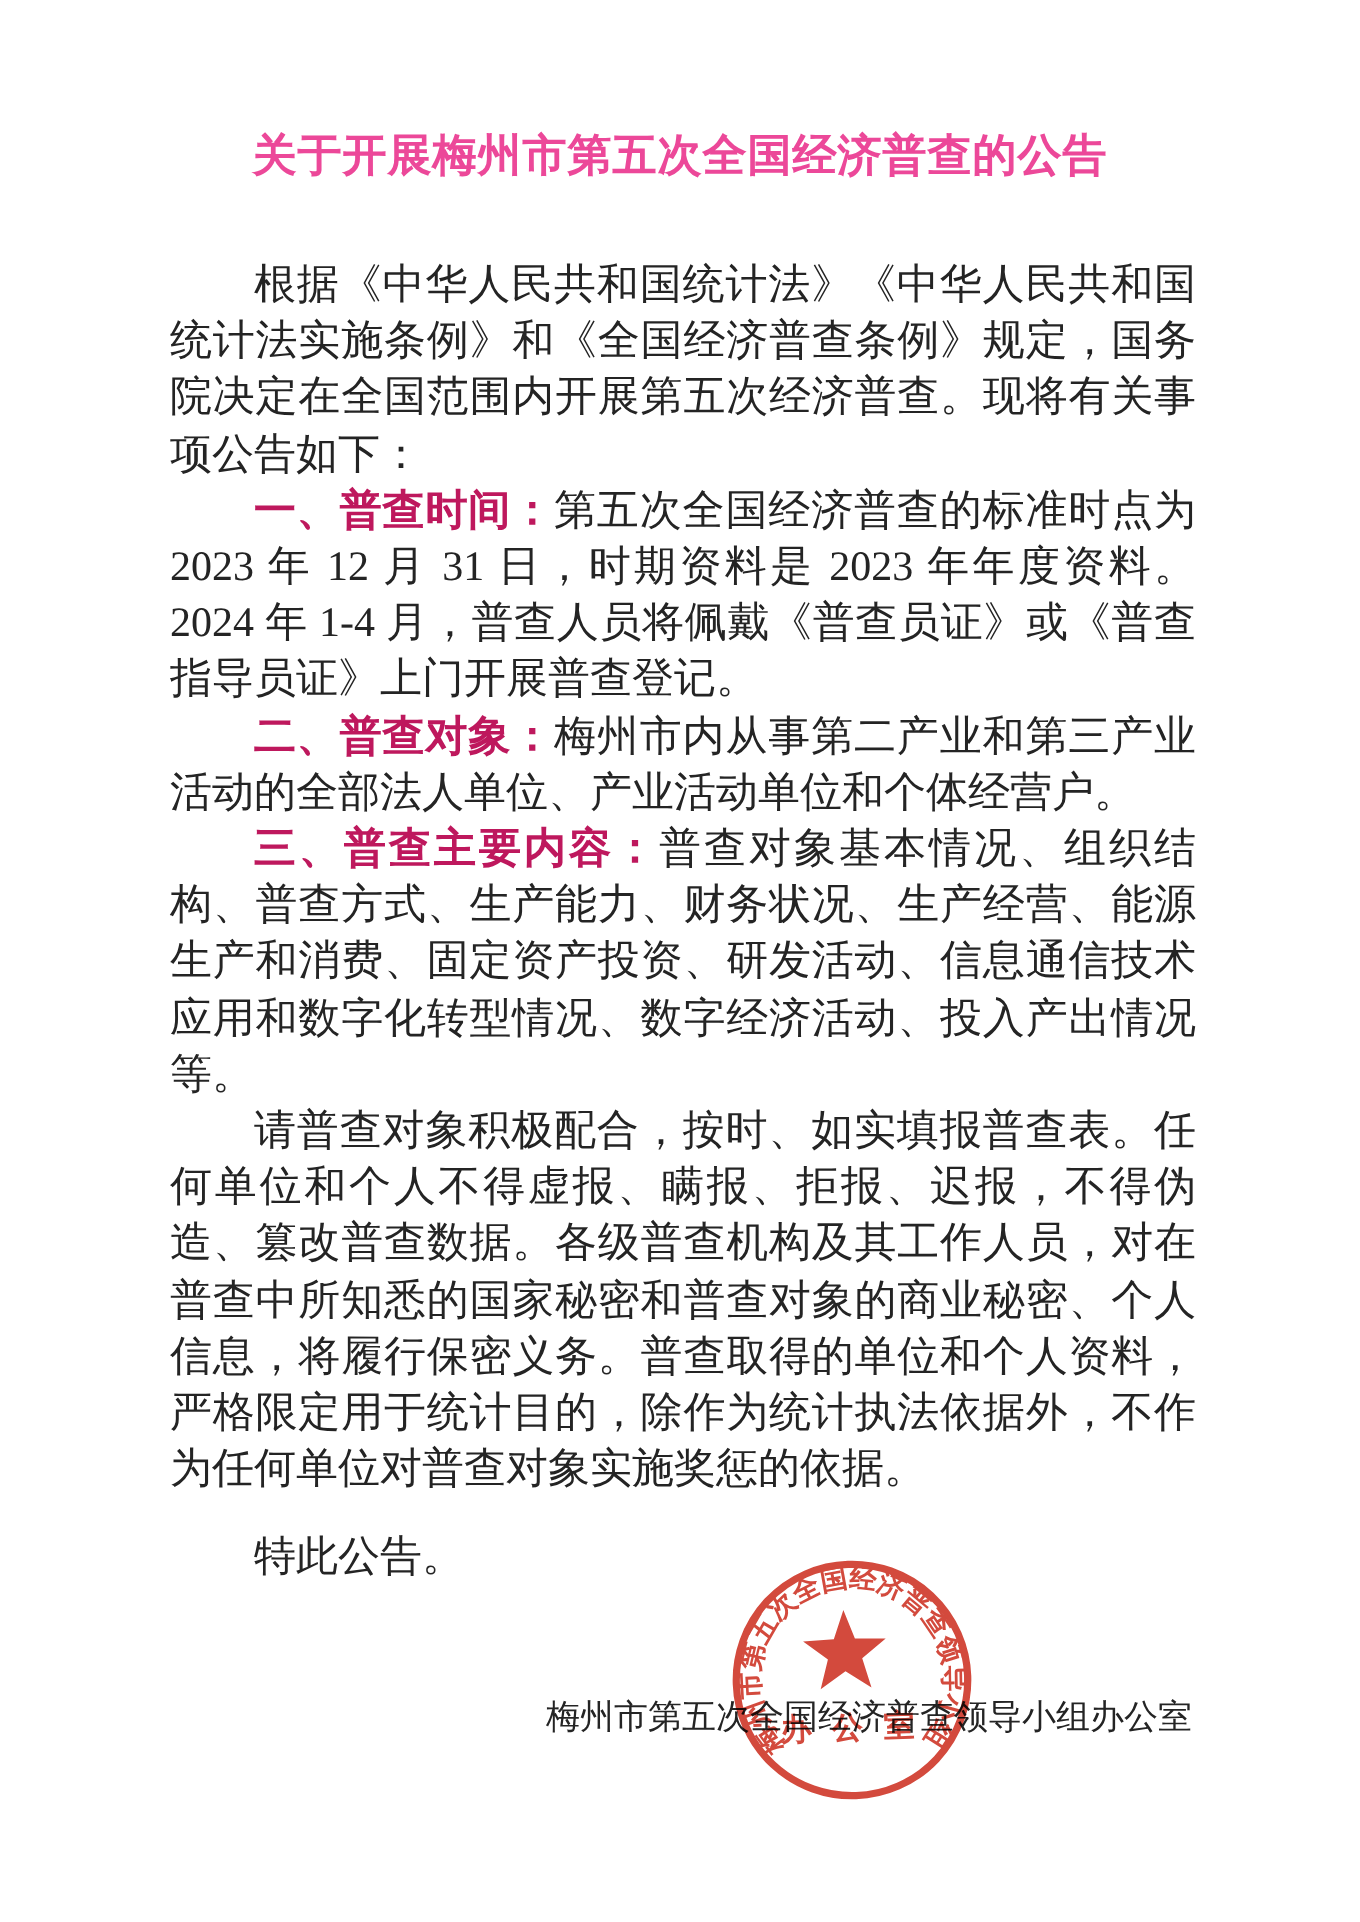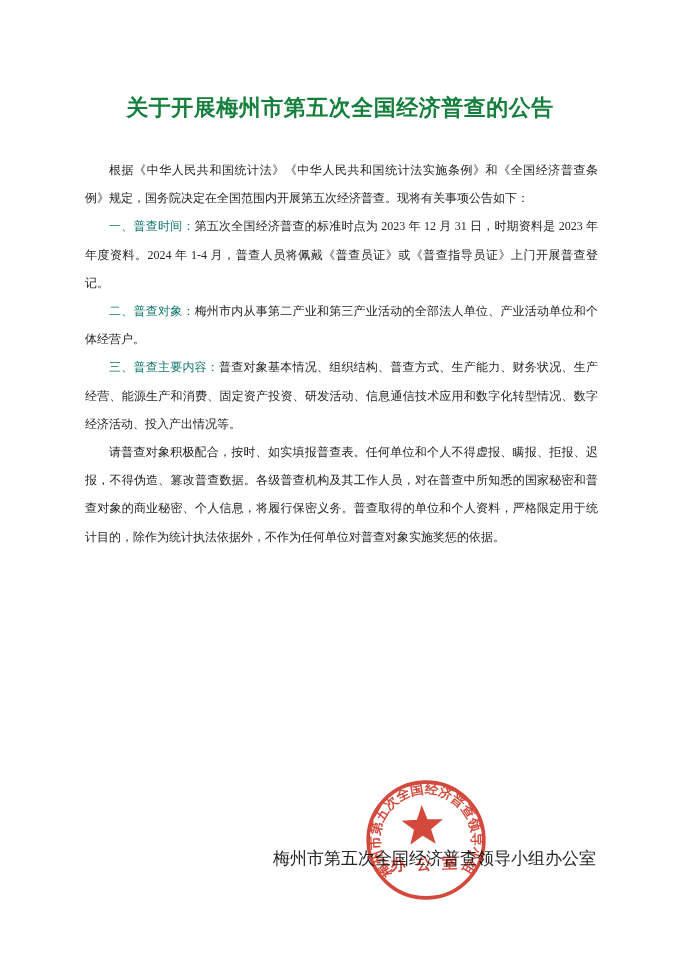--- a/index.html
+++ b/index.html
@@ -8,44 +8,43 @@
     position: relative;
     width: 680px;
     height: 961px;
     margin: 0 auto;
     background: #ffffff;
     color: #1f1f1f;
     font-family: "Liberation Serif", serif;
     overflow: hidden;
   }
   .doc-title {
-    padding-top: 93px;
+    padding-top: 63px;
     text-align: center;
     font-size: 22px;
     font-weight: 700;
     line-height: 30px;
     letter-spacing: 0.5px;
-    color: #15803d;
+    color: #ec4899;
   }
   .doc-body {
     position: absolute;
     left: 85px;
     top: 128px;
     width: 513px;
-    font-size: 12px;
+    font-size: 21px;
     line-height: 28.2px;
     text-align: justify;
     text-justify: inter-character;
     color: #242424;
-    margin-top: 28px;
   }
   .para { text-indent: 2em; }
   .para b {
-    font-weight: 400;
-    color: #0f766e;
+    font-weight: 700;
+    color: #be185d;
   }
   .closing {
     text-indent: 2em;
     margin-top: 16px;
   }
   .signature-block {
     position: absolute;
     top: 846px;
     right: 84px;
     width: 338px;
@@ -77,20 +76,21 @@
 <div class="page">
 
   <h1 class="doc-title">关于开展梅州市第五次全国经济普查的公告</h1>
 
   <div class="doc-body">
     <p class="para"><b></b><span>根据《中华人民共和国统计法》《中华人民共和国统计法实施条例》和《全国经济普查条例》规定，国务院决定在全国范围内开展第五次经济普查。现将有关事项公告如下：</span></p>
     <p class="para"><b>一、普查时间：</b><span>第五次全国经济普查的标准时点为 2023 年 12 月 31 日，时期资料是 2023 年年度资料。2024 年 1-4 月，普查人员将佩戴《普查员证》或《普查指导员证》上门开展普查登记。</span></p>
     <p class="para"><b>二、普查对象：</b><span>梅州市内从事第二产业和第三产业活动的全部法人单位、产业活动单位和个体经营户。</span></p>
     <p class="para"><b>三、普查主要内容：</b><span>普查对象基本情况、组织结构、普查方式、生产能力、财务状况、生产经营、能源生产和消费、固定资产投资、研发活动、信息通信技术应用和数字化转型情况、数字经济活动、投入产出情况等。</span></p>
     <p class="para"><b></b><span>请普查对象积极配合，按时、如实填报普查表。任何单位和个人不得虚报、瞒报、拒报、迟报，不得伪造、篡改普查数据。各级普查机构及其工作人员，对在普查中所知悉的国家秘密和普查对象的商业秘密、个人信息，将履行保密义务。普查取得的单位和个人资料，严格限定用于统计目的，除作为统计执法依据外，不作为任何单位对普查对象实施奖惩的依据。</span></p>
+    <p class="closing">特此公告。</p>
   </div>
 
   <div class="signature-block">
     <div>梅州市第五次全国经济普查领导小组办公室</div>
   </div>
 
   <svg class="seal" viewBox="0 0 120 120" xmlns="http://www.w3.org/2000/svg">
     <defs>
       <path id="ringPath" d="M 23.1 85.8 A 45 45 0 1 1 96.9 85.8" fill="none"></path>
     </defs>

